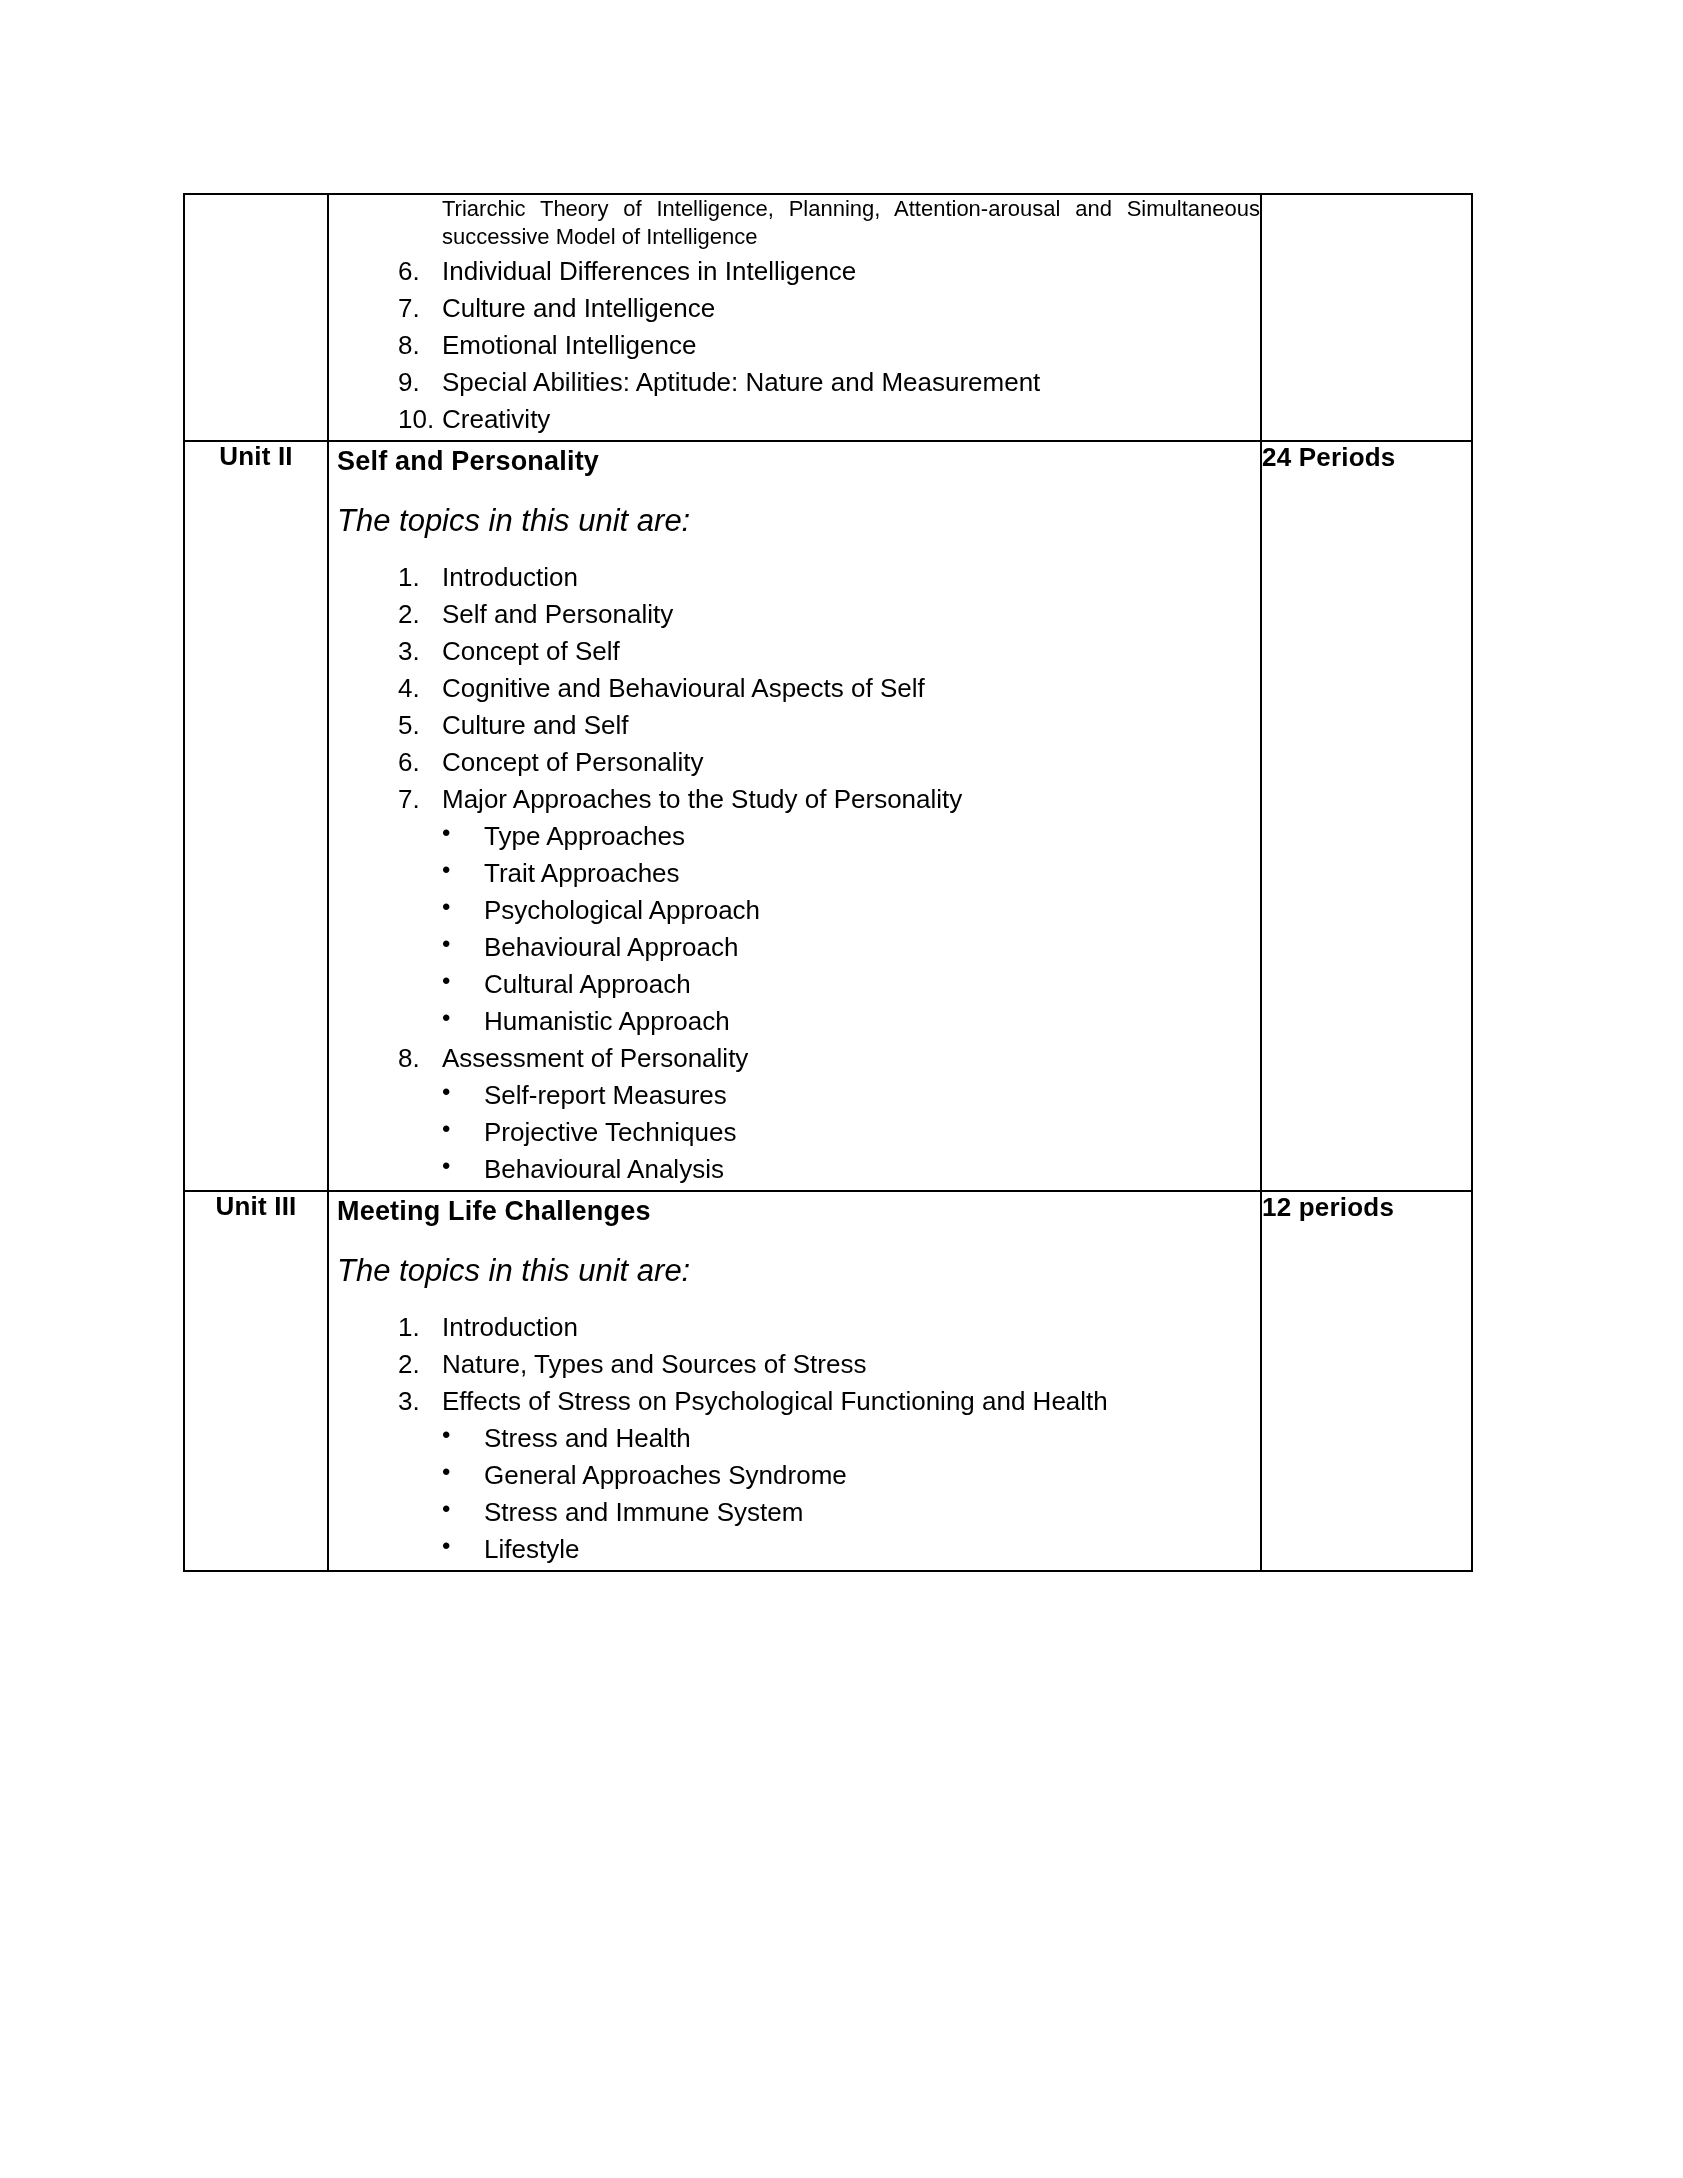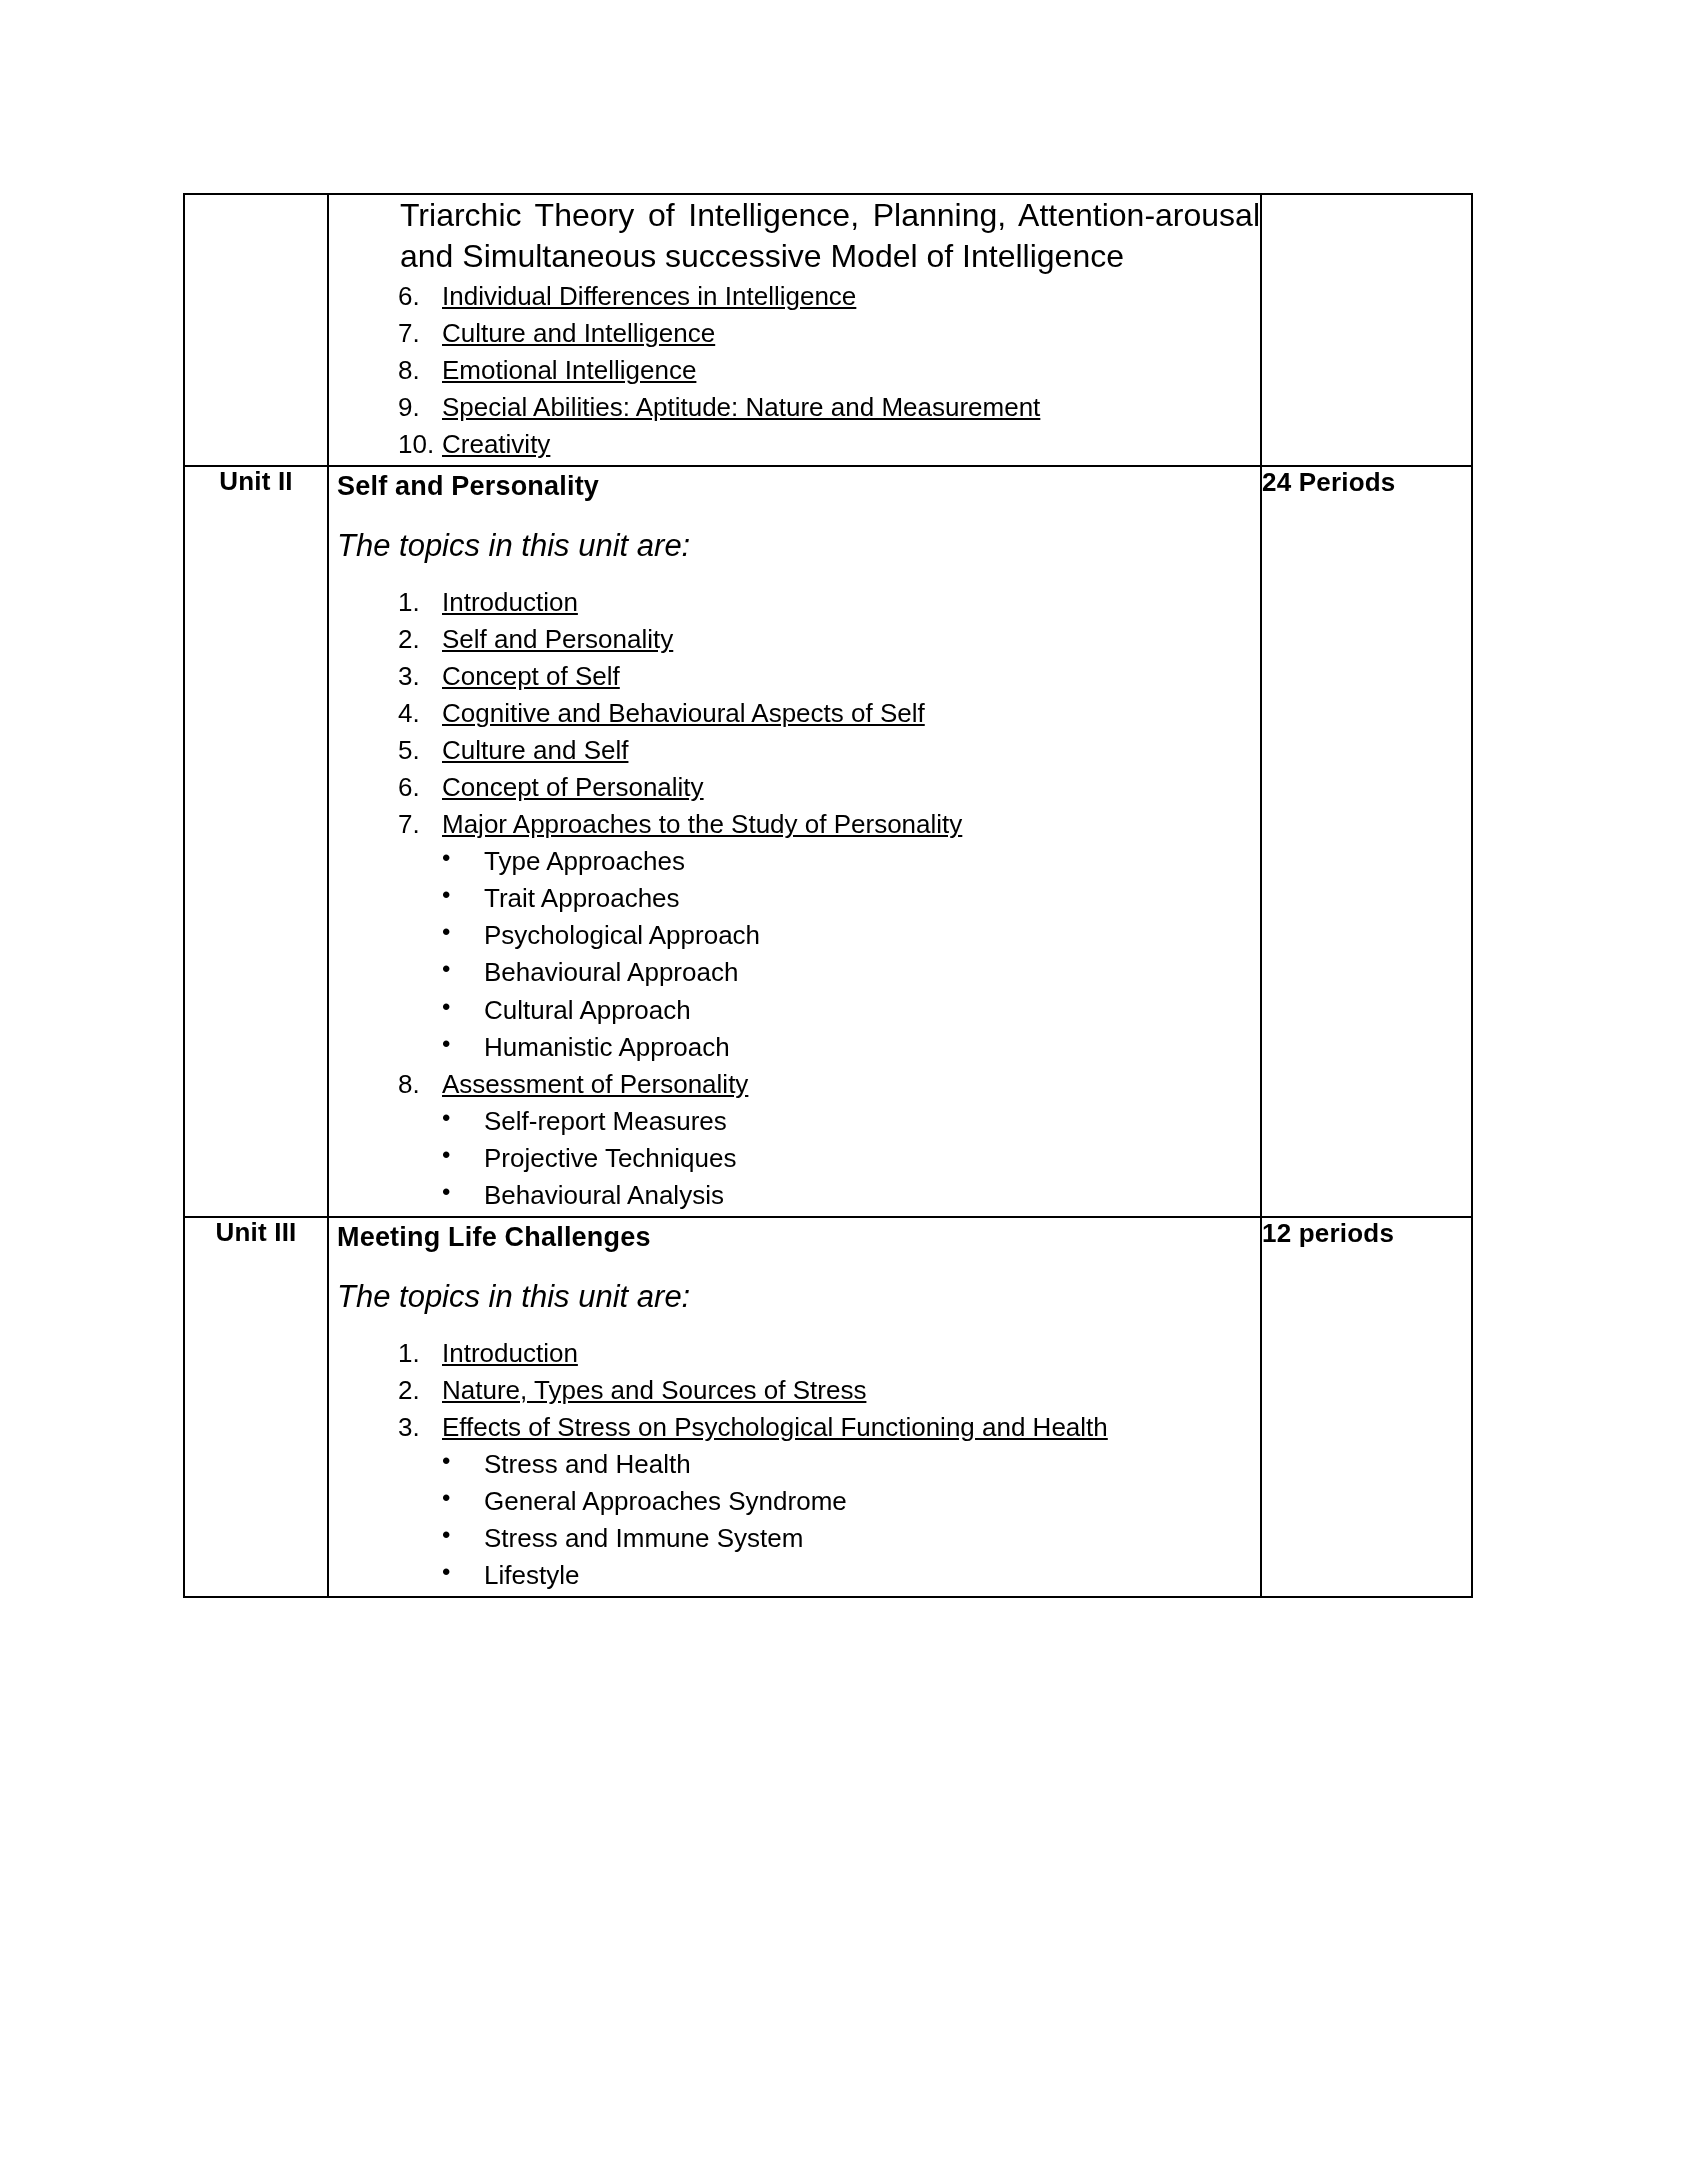--- a/index.html
+++ b/index.html
@@ -98,21 +98,20 @@
   }
   ol.topics > li > .num {
     position: absolute;
     left: 0;
     top: 0;
     width: 40px;
     text-align: left;
   }
   ol.topics > li > .txt {
     display: block;
-    text-decoration: underline;
   }
   ol.topics > li.justify > .txt {
     text-align: justify;
     text-align-last: left;
   }
 
   ul.subtopics {
     list-style: none;
     margin: 2px 0 2px 0;
     padding: 0 0 0 44px;
@@ -127,24 +126,24 @@
   ul.subtopics > li > .dot {
     position: absolute;
     left: 0;
     top: -2px;
     font-size: 24px;
     line-height: 1.27;
   }
 
   
   .cont-para {
-    font-size: 32px;
+    font-size: 22px;
     line-height: 1.27;
     margin: 0 0 4px 0;
-    padding-left: 71px;
+    padding-left: 113px;
     text-align: justify;
     text-align-last: left;
   }
 </style>
 </head>
 <body>
 
 <div class="page">
   <table class="syllabus">
     <colgroup>

